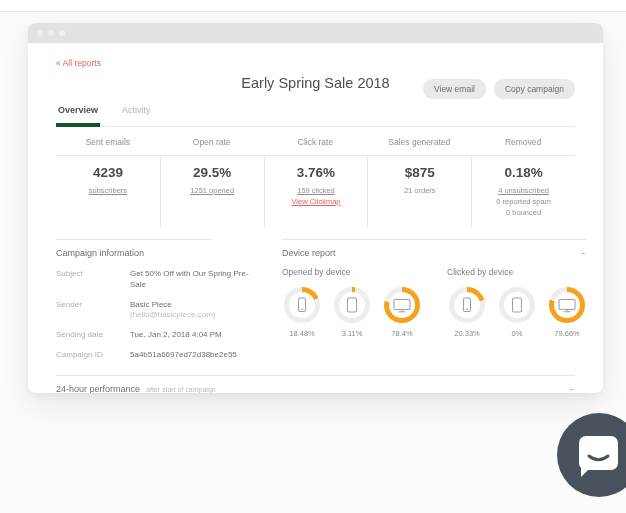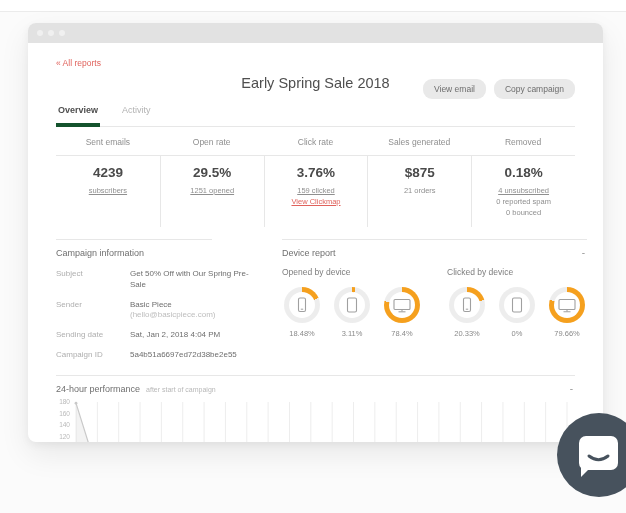--- a/index.html
+++ b/index.html
@@ -4,21 +4,21 @@
 <style>
   * { box-sizing: border-box; margin: 0; padding: 0; }
   html,body { width: 626px; height: 513px; }
   body {
     position: relative; overflow: hidden; background: #ffffff;
     font-family: "Liberation Sans", "DejaVu Sans", sans-serif;
   }
   .page-bg { position:absolute; left:0; right:0; top:11px; bottom:0;
     background:#fbfbfb; border-top:1px solid #ebebeb; }
 
-  .card { position:absolute; left:28px; top:23px; width:575px; height:419px;
+  .card { position:absolute; left:28px; top:23px; width:575px; height:370px;
     background:#fff; border-radius:8px; overflow:hidden;
     box-shadow:0 12px 30px rgba(0,0,0,.08), 0 3px 8px rgba(0,0,0,.05); }
   .titlebar { height:20px; background:#e2e2e2; display:flex; align-items:center;
     padding-left:9px; gap:5px; }
   .dot { width:6px; height:6px; border-radius:50%; background:#f0f0f0; }
 
   .content { padding: 0 28px; }
 
   .card-header { position:relative; padding-top:9px; }
   .back-link { color:var(--red); font-size:8.5px; text-decoration:none; display:inline-block; }
@@ -168,21 +168,21 @@
             <div class="info-row">
               <div class="info-label">Sender</div>
               <div class="info-value">
                 <div>Basic Piece</div>
                 <div class="info-sub">(hello@basicpiece.com)</div>
               </div>
             </div>
             <div class="info-row">
               <div class="info-label">Sending date</div>
               <div class="info-value">
-                <div>Sat, Jan 2, 2018 4:04 PM</div>
+                <div>Tue, Jan 2, 2018 4:04 PM</div>
               </div>
             </div>
             <div class="info-row">
               <div class="info-label">Campaign ID</div>
               <div class="info-value">
                 <div>5a4b51a6697ed72d38be2e55</div>
               </div>
             </div>
           </div>
       </div>

